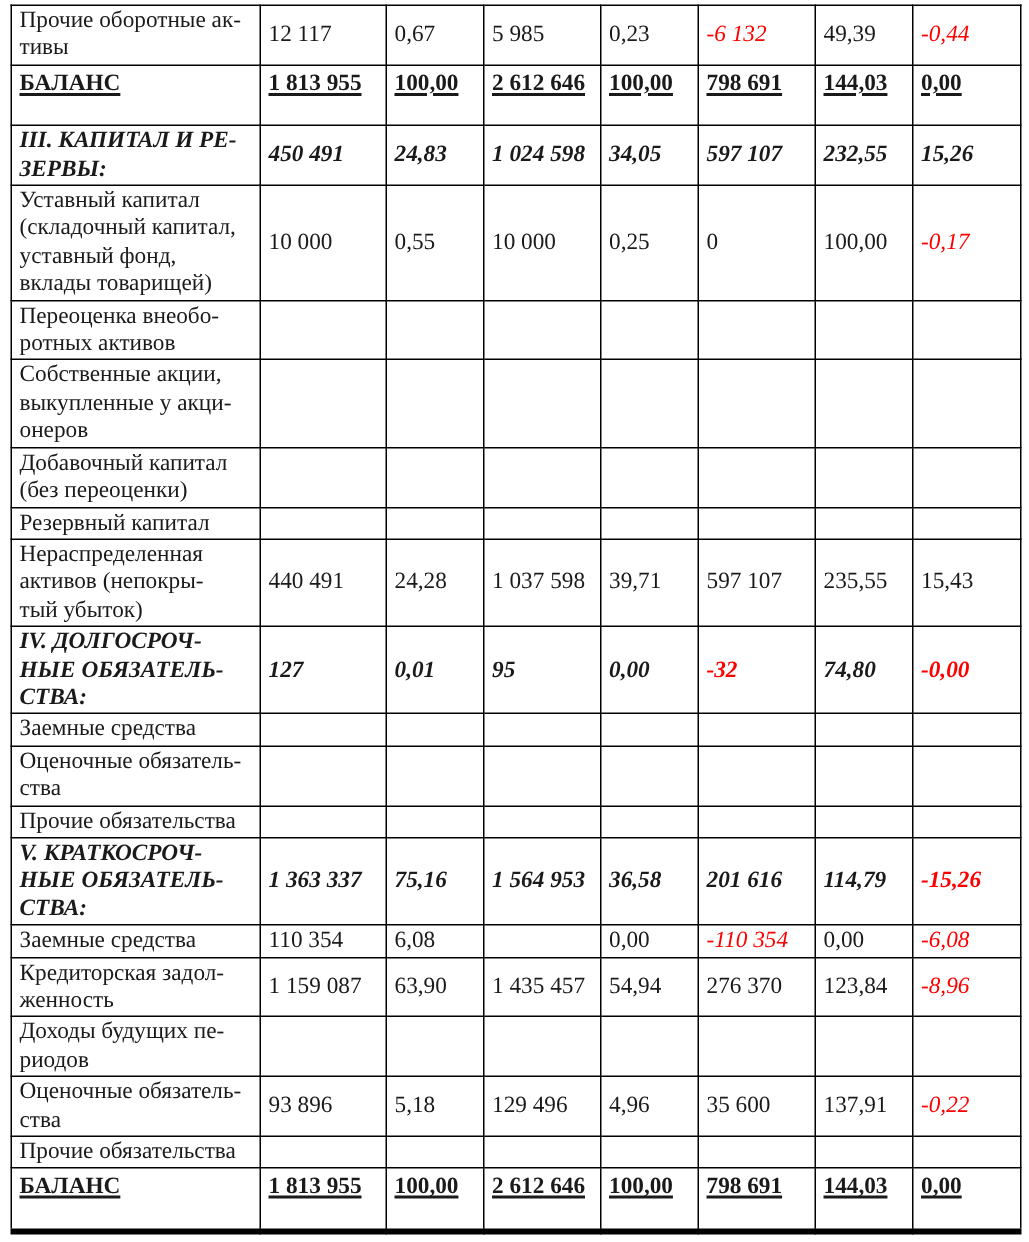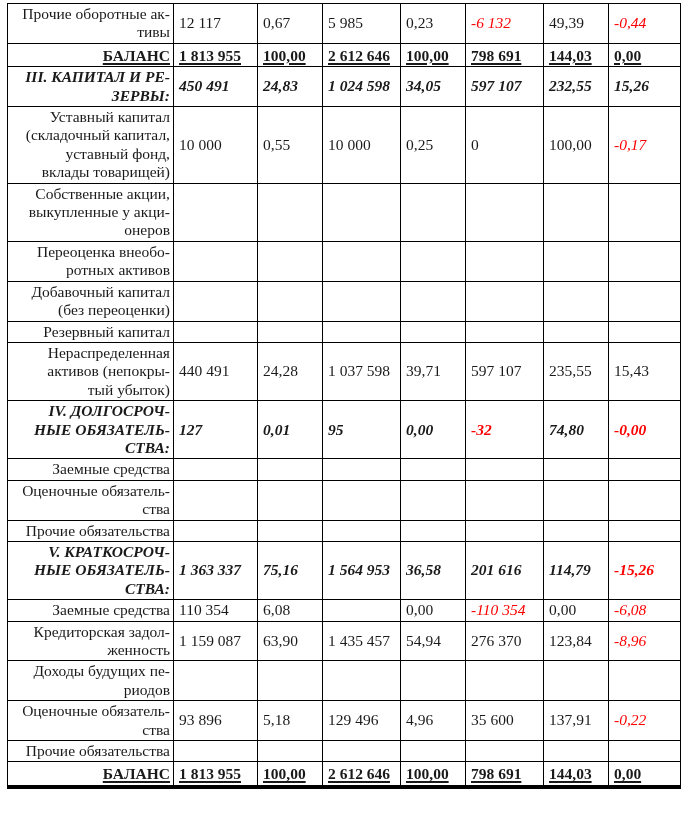--- a/index.html
+++ b/index.html
@@ -19,25 +19,25 @@
   }
   table.fin td {
     border: 1px solid #000;
     padding: 1px 3px 1px 5px;
     font-size: 15.5px;
     line-height: 18.4px;
     vertical-align: middle;
     color: #1a1a1a;
     overflow: hidden;
   }
-  td.lbl .u { white-space: pre-line; display: block; text-align: right; }
+  td.lbl .u { white-space: pre-line; display: block; }
   td.val { white-space: nowrap; }
   tr.row-total td {
     font-weight: bold;
-    padding-top: 3px; padding-bottom: 1px;
+    padding-top: 3px; padding-bottom: 18px;
   }
   tr.row-total .u {
     text-decoration: underline;
     text-decoration-thickness: 1.5px;
     text-underline-offset: 2px;
   }
   tr.row-section td { font-weight: bold; font-style: italic; }
   .red { color: var(--neg, #fe0000); font-style: italic; }
 </style>
 </head>
@@ -103,36 +103,36 @@
         <td class="val"><span class="u">10 000</span></td>
         <td class="val"><span class="u">0,55</span></td>
         <td class="val"><span class="u">10 000</span></td>
         <td class="val"><span class="u">0,25</span></td>
         <td class="val"><span class="u">0</span></td>
         <td class="val"><span class="u">100,00</span></td>
         <td class="val"><span class="u red">-0,17</span></td>
       </tr>
       <tr class="row-normal">
         <td class="lbl">
+          <span class="u">Переоценка внеобо-
+ротных активов</span>
+        </td>
+        <td class="val"><span class="u"></span></td>
+        <td class="val"><span class="u"></span></td>
+        <td class="val"><span class="u"></span></td>
+        <td class="val"><span class="u"></span></td>
+        <td class="val"><span class="u"></span></td>
+        <td class="val"><span class="u"></span></td>
+        <td class="val"><span class="u"></span></td>
+      </tr>
+      <tr class="row-normal">
+        <td class="lbl">
           <span class="u">Собственные акции,
 выкупленные у акци-
 онеров</span>
-        </td>
-        <td class="val"><span class="u"></span></td>
-        <td class="val"><span class="u"></span></td>
-        <td class="val"><span class="u"></span></td>
-        <td class="val"><span class="u"></span></td>
-        <td class="val"><span class="u"></span></td>
-        <td class="val"><span class="u"></span></td>
-        <td class="val"><span class="u"></span></td>
-      </tr>
-      <tr class="row-normal">
-        <td class="lbl">
-          <span class="u">Переоценка внеобо-
-ротных активов</span>
         </td>
         <td class="val"><span class="u"></span></td>
         <td class="val"><span class="u"></span></td>
         <td class="val"><span class="u"></span></td>
         <td class="val"><span class="u"></span></td>
         <td class="val"><span class="u"></span></td>
         <td class="val"><span class="u"></span></td>
         <td class="val"><span class="u"></span></td>
       </tr>
       <tr class="row-normal">

